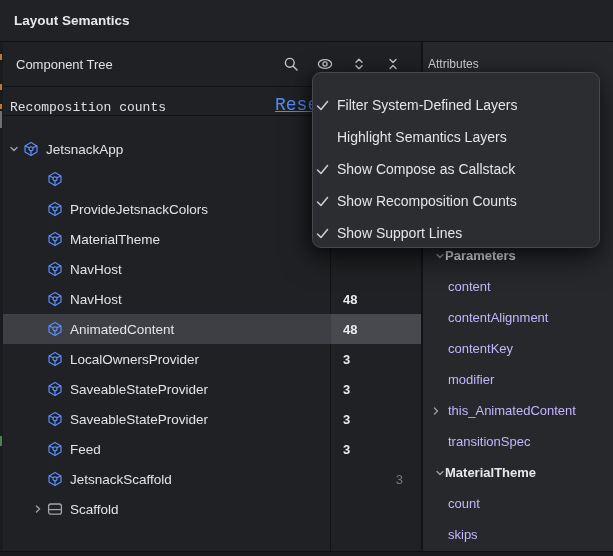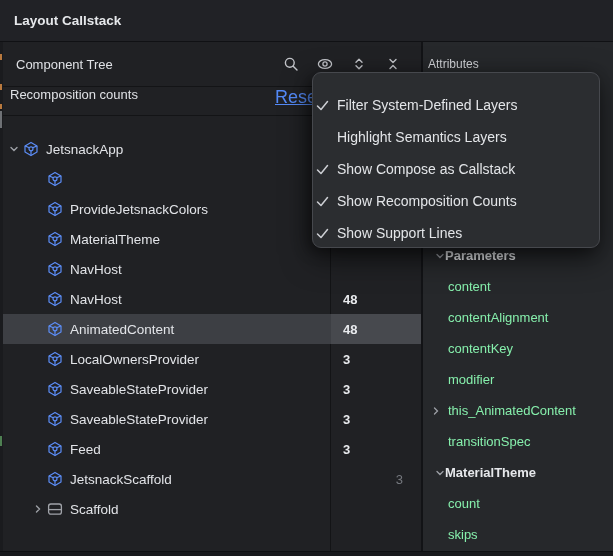--- a/index.html
+++ b/index.html
@@ -17,21 +17,21 @@
 
   
   .tree-panel{position:absolute;left:3px;top:42px;width:418px;height:509px;background:#202124;z-index:2;}
   .tree-header{position:absolute;left:0;top:0;right:0;height:44px;border-bottom:1px solid #131416;
                display:flex;align-items:center;}
   .tree-header .hd{font-size:13px;margin-left:13px;color:#DFE1E5;}
   .tb-icons{position:absolute;right:19px;top:0;height:44px;display:flex;align-items:center;gap:16px;}
   .tbi{width:18px;height:18px;display:flex;align-items:center;justify-content:center;cursor:pointer;}
 
   .recomp-bar{position:absolute;left:0;top:45px;right:0;height:29px;border-bottom:1px solid #131416;
-              display:flex;align-items:flex-start;box-sizing:border-box;}
+              display:flex;align-items:flex-end;box-sizing:border-box;font-family:Liberation Mono, monospace;}
   .recomp-bar .lbl{font-size:13px;margin-left:7px;color:#DFE1E5;}
   .reset-link{position:absolute;left:272px;font-size:18px;color:#548AF7;text-decoration:underline;cursor:pointer;}
 
   .rows{position:absolute;left:0;top:92px;right:0;}
   .trow{position:relative;display:flex;align-items:center;height:30px;font-size:13.5px;cursor:default;}
   .trow .indent{flex:none;}
   .lvl0 .indent{width:2px;} .lvl1 .indent{width:26px;}
   .twisty{flex:none;width:18px;height:16px;display:flex;align-items:center;justify-content:center;}
   .nicon{flex:none;width:16px;height:16px;margin-right:7px;display:flex;align-items:center;justify-content:center;}
   .tlabel{white-space:nowrap;color:#E2E4E8;}
@@ -48,21 +48,21 @@
 
   
   .attr-panel{position:absolute;left:423px;top:42px;width:190px;height:509px;background:#26282B;z-index:2;}
   .attr-header{position:absolute;left:0;top:0;right:0;height:44px;display:flex;align-items:center;}
   .attr-header span{font-size:12px;margin-left:5px;color:#D2D4D8;}
   .attr-rows{position:absolute;left:0;top:198px;right:0;}
   .arow{position:relative;height:31px;display:flex;align-items:center;font-size:13px;}
   .arow.section{font-weight:700;color:#E6E8EB;}
   .arow.section .sec-chev{position:absolute;left:11px;width:14px;display:flex;}
   .arow.section .alabel{margin-left:22px;}
-  .arow.item .alabel{margin-left:25px;color:#86efac;}
+  .arow.item .alabel{margin-left:25px;color:#c4b5fd;}
   .arow .exp-chev{position:absolute;left:7px;width:14px;display:flex;}
 
   
   .bottom-strip{position:absolute;left:0;top:551px;width:613px;height:5px;background:#18191C;
                 border-top:1px solid #0F1012;box-sizing:content-box;z-index:3;}
 
   
   .menu{position:absolute;left:312px;top:72px;width:288px;height:176px;box-sizing:border-box;
         background:#2B2D30;border:1px solid #46484D;border-radius:9px;
         box-shadow:0 10px 30px rgba(0,0,0,.55), -4px 4px 14px rgba(0,0,0,.35);
@@ -80,21 +80,21 @@
 
   <div class="left-strip">
     <div class="mk" style="top:54px;height:6px;background:#B8793E;"></div>
     <div class="mk" style="top:84px;height:6px;background:#B8793E;"></div>
     <div class="mk" style="top:104px;height:5px;background:#B8793E;"></div>
     <div class="mk" style="top:111px;height:17px;background:#6E7175;"></div>
     <div class="mk" style="top:436px;height:10px;background:#4E8052;"></div>
   </div>
 
   <div class="titlebar">
-    <span class="ttl">Layout Callstack</span>
+    <span class="ttl">Layout Semantics</span>
   </div>
 
   <div class="tree-panel">
     <div class="tree-header">
       <span class="hd">Component Tree</span>
       <div class="tb-icons">
         <span class="tbi">
           <svg width="16" height="16" viewBox="0 0 16 16" fill="none" stroke="#C2C4C9" stroke-width="1.4" stroke-linecap="round">
               <circle cx="6.8" cy="6.8" r="4.4"></circle>
               <line x1="10.2" y1="10.2" x2="14" y2="14"></line>

